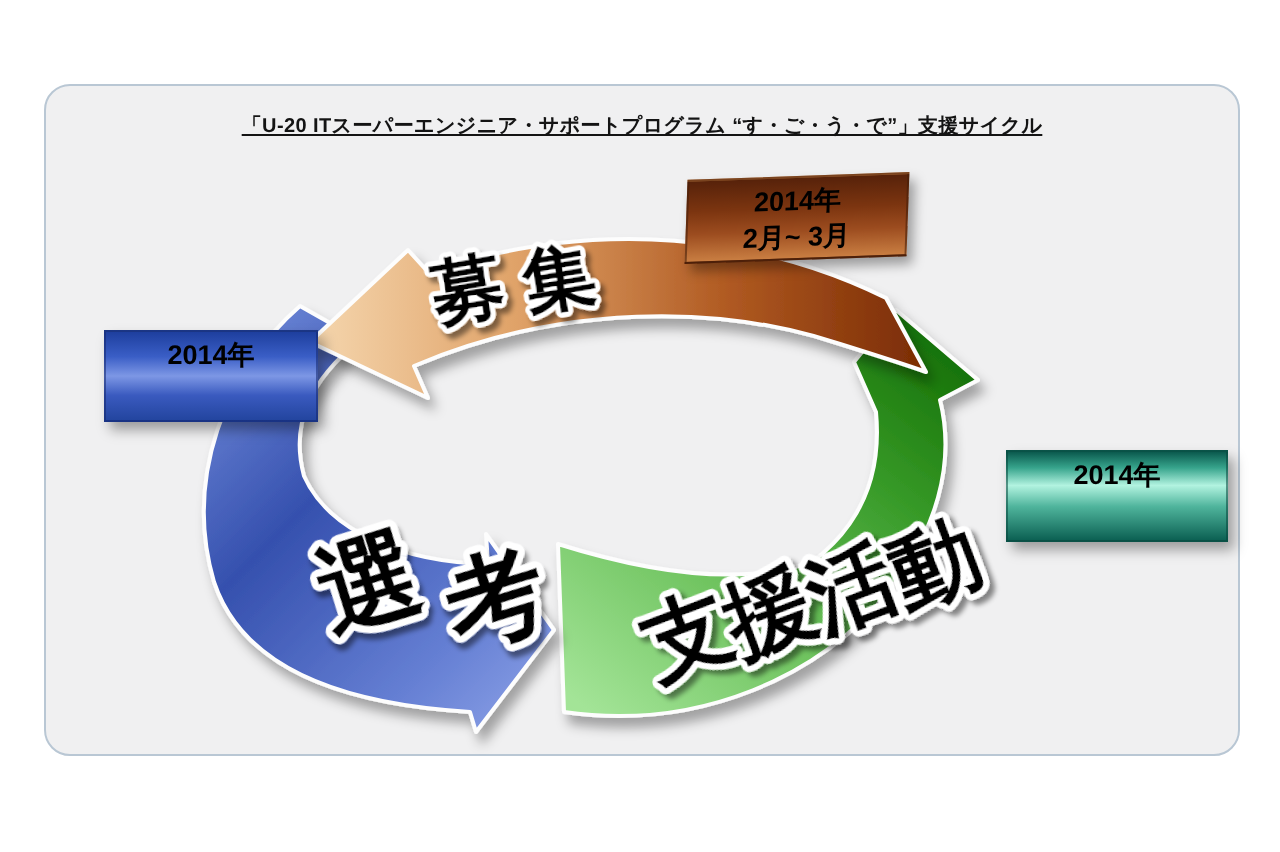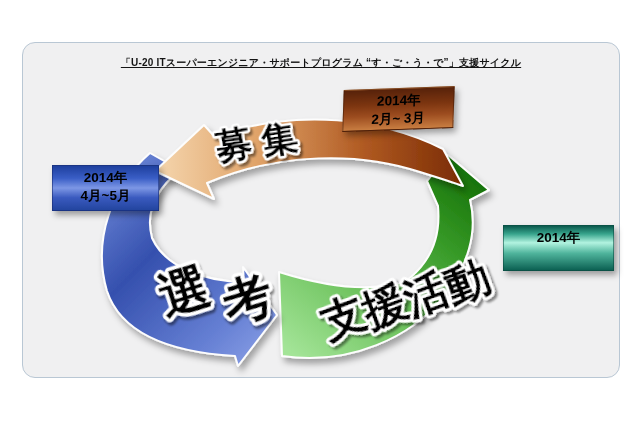--- a/index.html
+++ b/index.html
@@ -100,20 +100,19 @@
     <text class="phase-text" transform="translate(411,316) rotate(-16)" rotate="-5" font-size="44" stroke-width="6" letter-spacing="-1" filter="url(#shadowText)">支援活動</text>
   </svg>
 
   <div class="plabel plabel-orange">
     <div>2014年</div>
     <div>2月~ 3月</div>
   </div>
 
   <div class="plabel plabel-blue">
     <div>2014年</div>
-    <div>4月~5月</div>
   </div>
 
   <div class="plabel plabel-teal">
     <div>2014年</div>
   </div>
 
 </div>
 
 </body></html>

